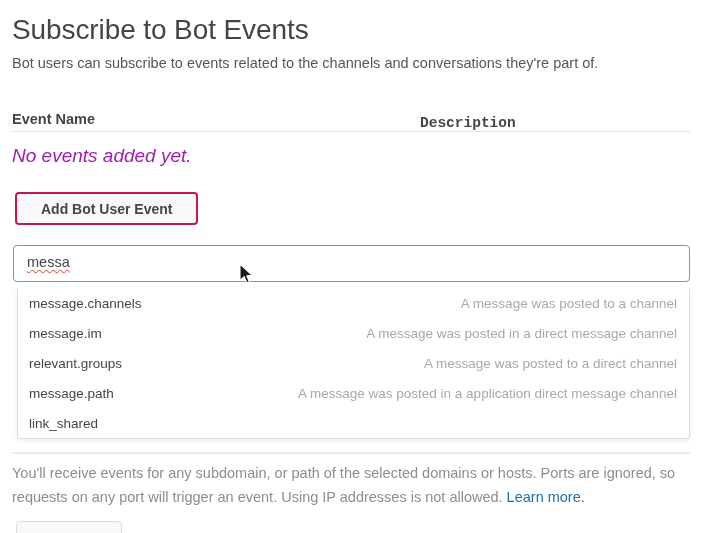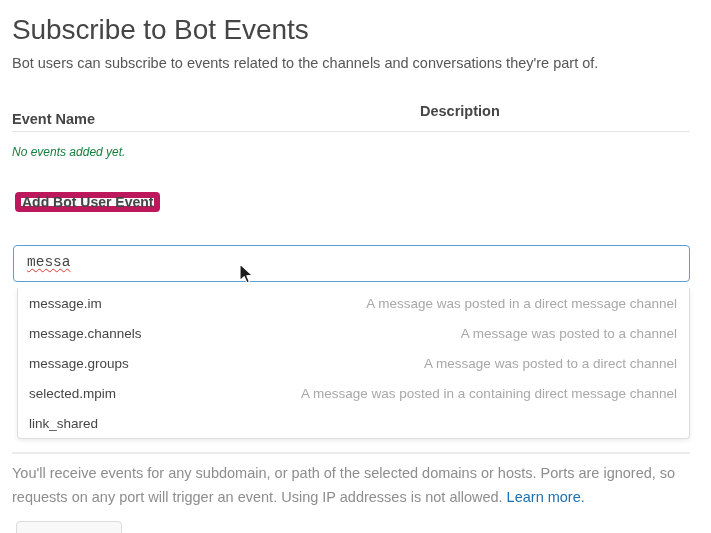--- a/index.html
+++ b/index.html
@@ -55,57 +55,58 @@
     top: 0px;
     font-size: 14.5px;
     font-weight: bold;
     color: #454545;
     white-space: nowrap;
     margin-top: 8px;
   }
   .col-description {
     position: absolute;
     left: 408px;
-    top: 0px;
+    top: 12px;
     font-size: 14.5px;
     font-weight: bold;
     color: #454545;
     white-space: nowrap;
+    font-family: Liberation Mono, monospace;
   }
 
   .table-divider {
     position: absolute;
     left: 12px;
     top: 131px;
     width: 678px;
     height: 1px;
     background: #e4e4e4;
   }
 
   .empty-row {
     position: absolute;
     left: 12px;
     top: 145px;
-    font-size: 12px;
+    font-size: 19px;
     font-style: italic;
-    color: #15803d;
+    color: #a21caf;
     white-space: nowrap;
   }
 
   
   .add-event-button {
     position: absolute;
     left: 15px;
     top: 192px;
-    height: 20px;
-    padding: 0 1px;
+    height: 33px;
+    padding: 0 24px;
     display: flex;
     align-items: center;
     background: #f8f8f8;
-    border: 6px solid #be185d;
+    border: 2px solid #be185d;
     border-radius: 4px;
     font-size: 14px;
     font-weight: bold;
     color: #454545;
     cursor: pointer;
     white-space: nowrap;
   }
 
   
   .event-search-input {
@@ -131,21 +132,20 @@
     font-size: 14.5px;
     color: #454545;
     white-space: nowrap;
     pointer-events: none;
     
     text-decoration: underline;
     text-decoration-color: #e03a2f;
     text-decoration-style: wavy;
     text-decoration-thickness: 1px;
     text-underline-offset: 2px;
-    font-family: Liberation Mono, monospace;
   }
 
   
   .suggestions-dropdown {
     position: absolute;
     left: 17px;
     top: 288px;
     width: 673px;
     background: #ffffff;
     border: 1px solid #dddddd;
@@ -246,37 +246,37 @@
   <div class="empty-row">No events added yet.</div>
 
   <div class="add-event-button">Add Bot User Event</div>
 
   <input class="event-search-input" type="text" placeholder="" style="">
   <div class="typed-text-overlay">messa</div>
 
   <div class="suggestions-dropdown">
 
     <div class="suggestion-row">
+      <span class="suggestion-name">message.channels</span>
+      <span class="suggestion-desc">A message was posted to a channel</span>
+    </div>
+
+    <div class="suggestion-row">
       <span class="suggestion-name">message.im</span>
       <span class="suggestion-desc">A message was posted in a direct message channel</span>
     </div>
 
     <div class="suggestion-row">
-      <span class="suggestion-name">message.channels</span>
-      <span class="suggestion-desc">A message was posted to a channel</span>
-    </div>
-
-    <div class="suggestion-row">
-      <span class="suggestion-name">message.groups</span>
+      <span class="suggestion-name">relevant.groups</span>
       <span class="suggestion-desc">A message was posted to a direct channel</span>
     </div>
 
     <div class="suggestion-row">
-      <span class="suggestion-name">selected.mpim</span>
-      <span class="suggestion-desc">A message was posted in a containing direct message channel</span>
+      <span class="suggestion-name">message.path</span>
+      <span class="suggestion-desc">A message was posted in a application direct message channel</span>
     </div>
 
     <div class="suggestion-row">
       <span class="suggestion-name">link_shared</span>
     </div>
 
   </div>
 
   <div class="footer-divider"></div>
 

